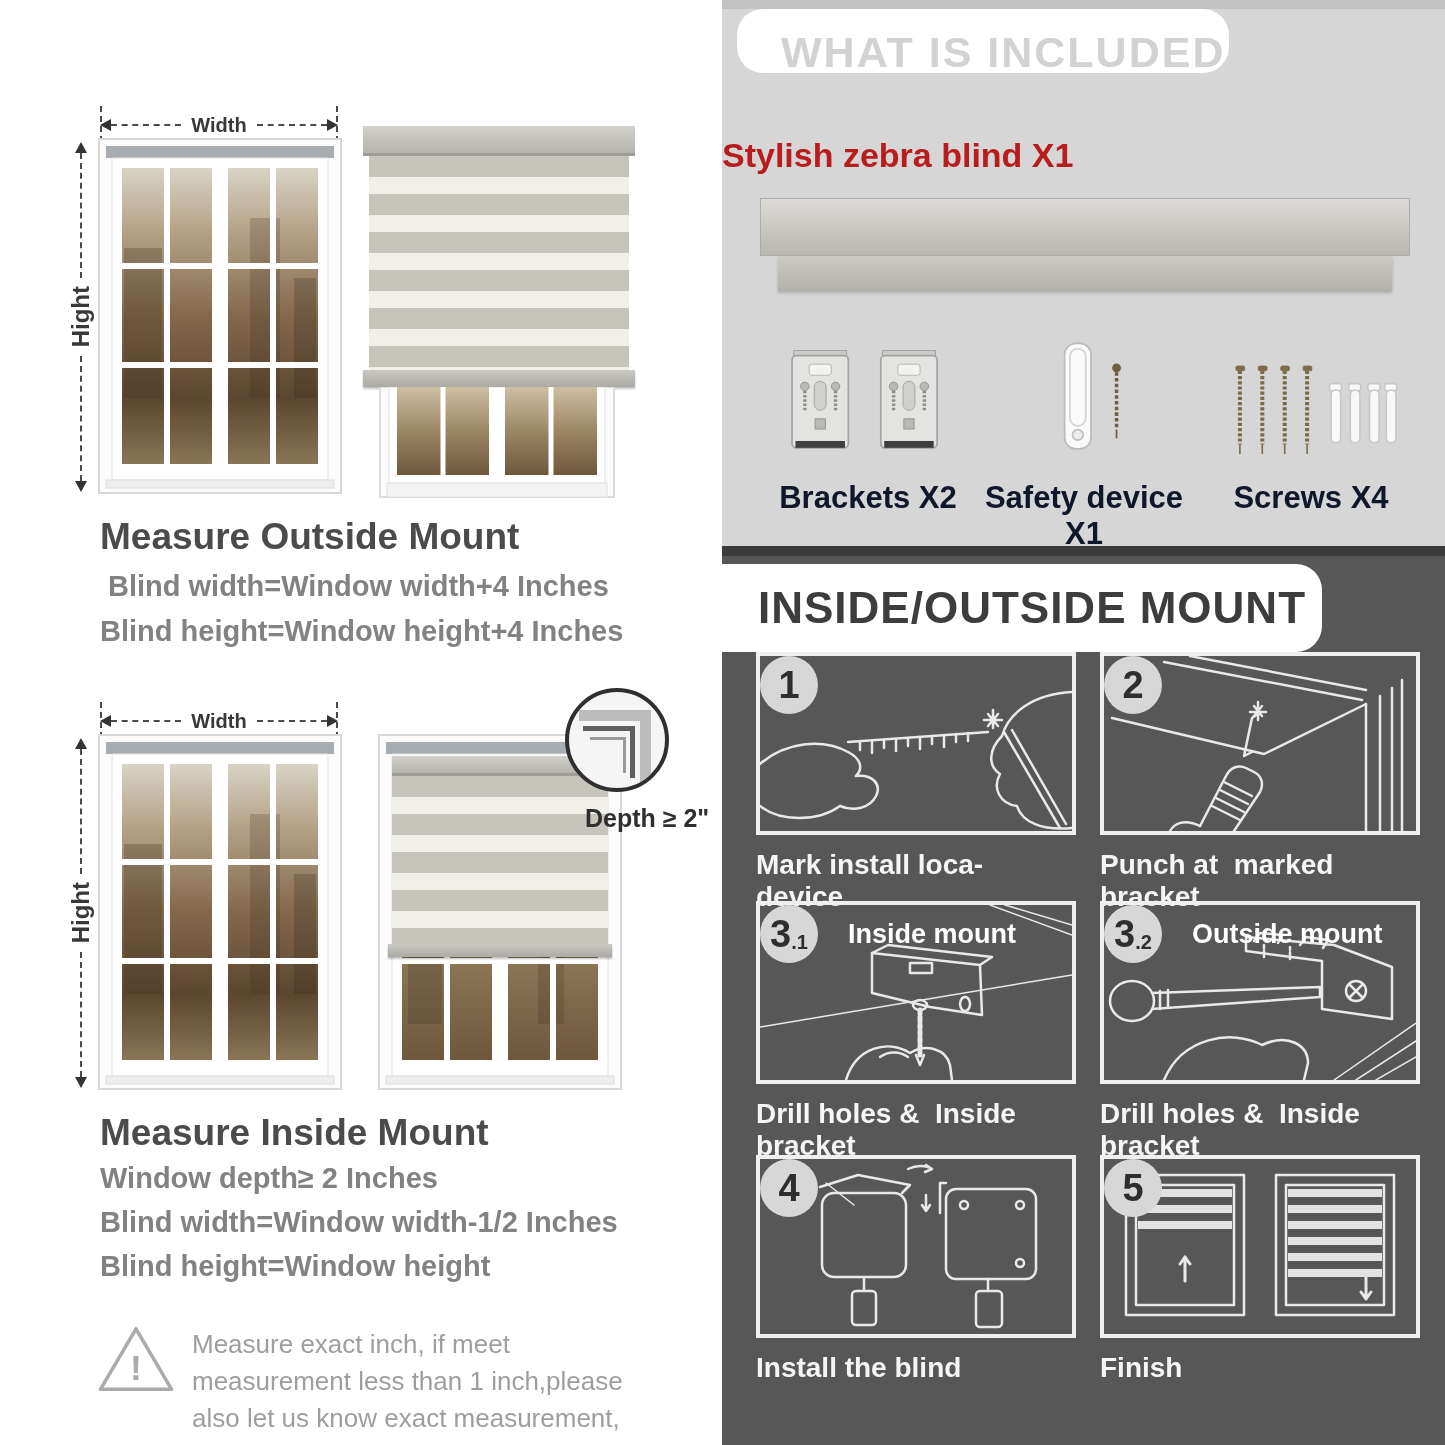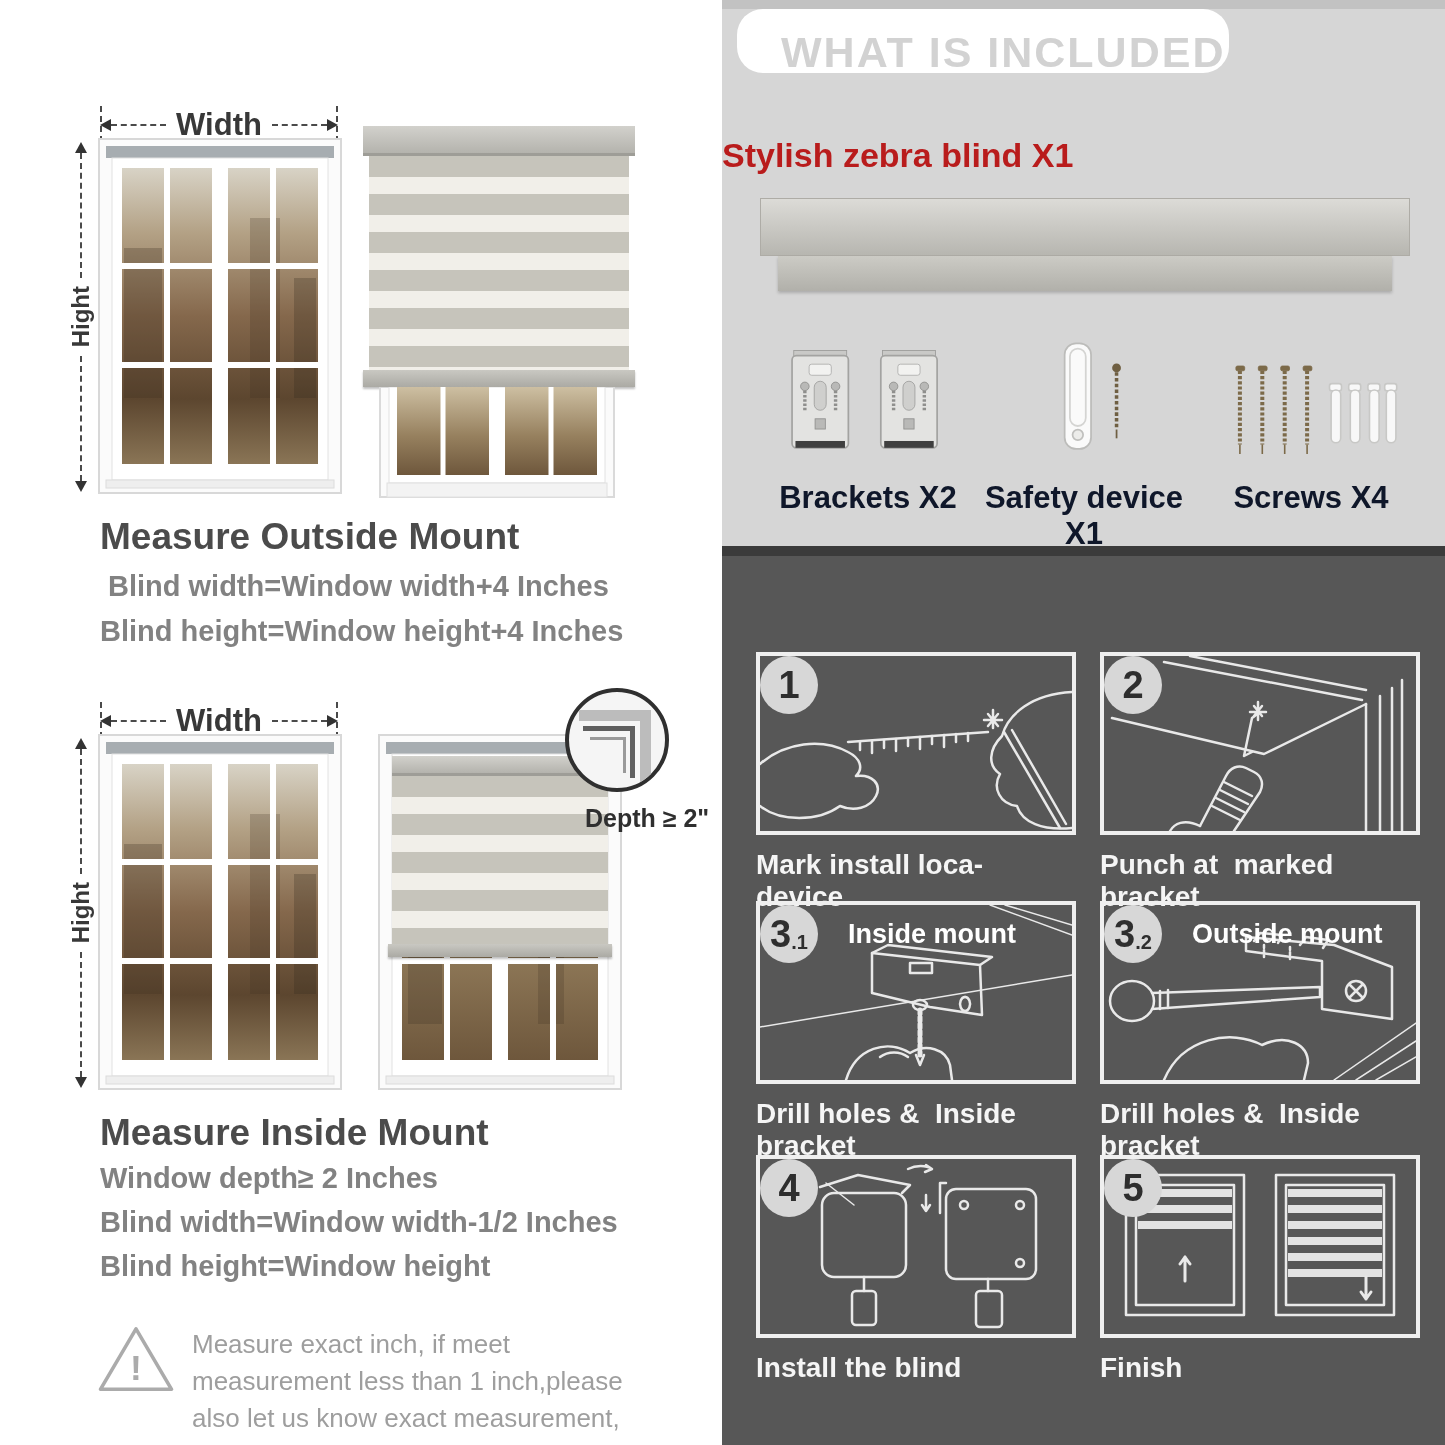--- a/index.html
+++ b/index.html
@@ -13,21 +13,21 @@
                 line-height:62px; padding-left:34px; }
 
   
   .width-arrow { position:absolute; height:30px; display:flex; align-items:center; }
   .wa-end { position:absolute; top:-4px; height:36px; width:0; border-left:2px dashed #4a4a4a; }
   .wa-end.l { left:0; } .wa-end.r { right:0; }
   .wa-head { width:0; height:0; border-top:6px solid transparent; border-bottom:6px solid transparent; }
   .wa-head.l { border-right:11px solid #333; }
   .wa-head.r { border-left:11px solid #333; }
   .wa-dash { flex:1; height:0; border-top:2px dashed #4a4a4a; }
-  .wa-label { font-size:31px; font-weight:bold; color:#383838; padding:0 10px; }
+  .wa-label { font-size:20px; font-weight:bold; color:#383838; padding:0 10px; }
 
   
   .hight-arrow { position:absolute; width:26px; display:flex; flex-direction:column; align-items:center; }
   .ha-head { width:0; height:0; border-left:6px solid transparent; border-right:6px solid transparent; }
   .ha-head.up { border-bottom:11px solid #333; }
   .ha-head.down { border-top:11px solid #333; }
   .ha-dash { flex:1; width:0; border-left:2px dashed #4a4a4a; }
   .ha-label { writing-mode:vertical-rl; transform:rotate(180deg); font-size:24px; font-weight:bold;
               color:#383838; padding:8px 0; }
 
@@ -315,20 +315,21 @@
               <rect x="201" y="50" width="12" height="66" rx="6"></rect>
           </g>
         </svg>
         <div class="hw-label">Screws X4</div>
       </div>
     </div>
 
     <div class="divider"></div>
 
     <div class="mount-panel">
+      <div class="iom-header">INSIDE/OUTSIDE MOUNT</div>
 
       <div class="step" style="left:34px; top:96px;">
         <div class="step-card">
           <div class="step-badge">
               <span>1</span>
             </div>
           <svg class="step-art" width="312" height="175" viewBox="0 0 312 175" fill="none" stroke="#e9e9e9" stroke-width="2.5" stroke-linecap="round" stroke-linejoin="round">
             <path d="M0,108 C25,86 62,82 88,96 C100,102 104,112 96,120 C112,118 122,128 116,140 C110,152 94,156 80,150 C58,166 20,166 0,150"></path>
             <line x1="88" y1="86" x2="228" y2="76"></line>
             <path d="M100,86 v8 M112,85 v12 M124,84 v8 M136,83 v12 M148,82 v8 M160,81 v12 M172,80 v8 M184,79 v12 M196,78 v8 M208,77 v8"></path>

